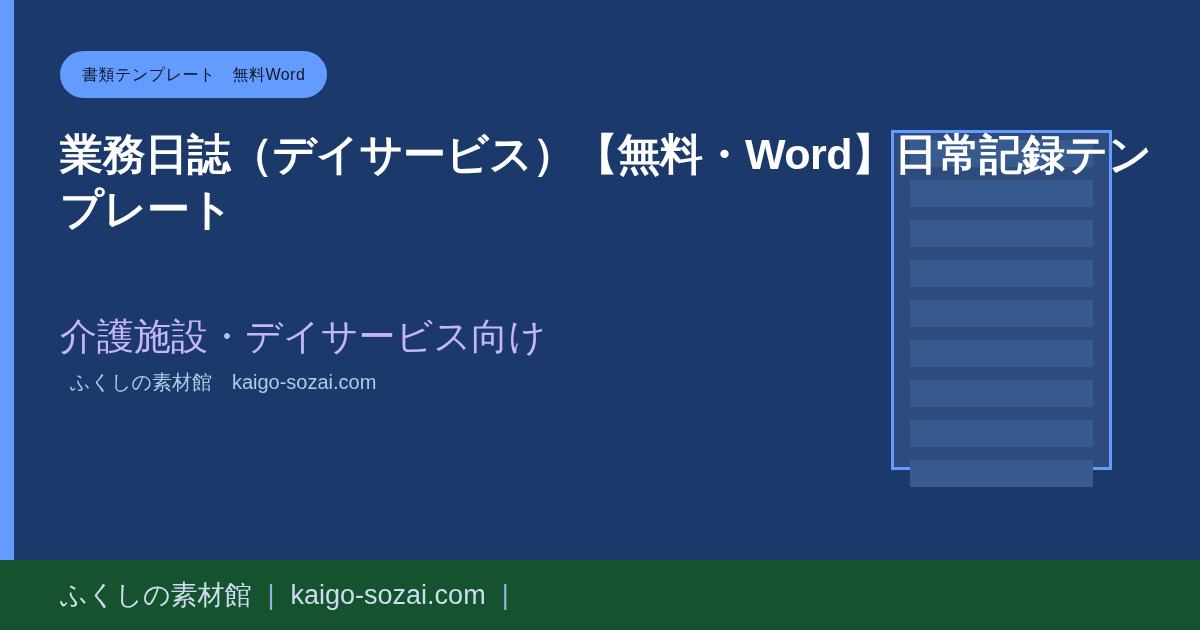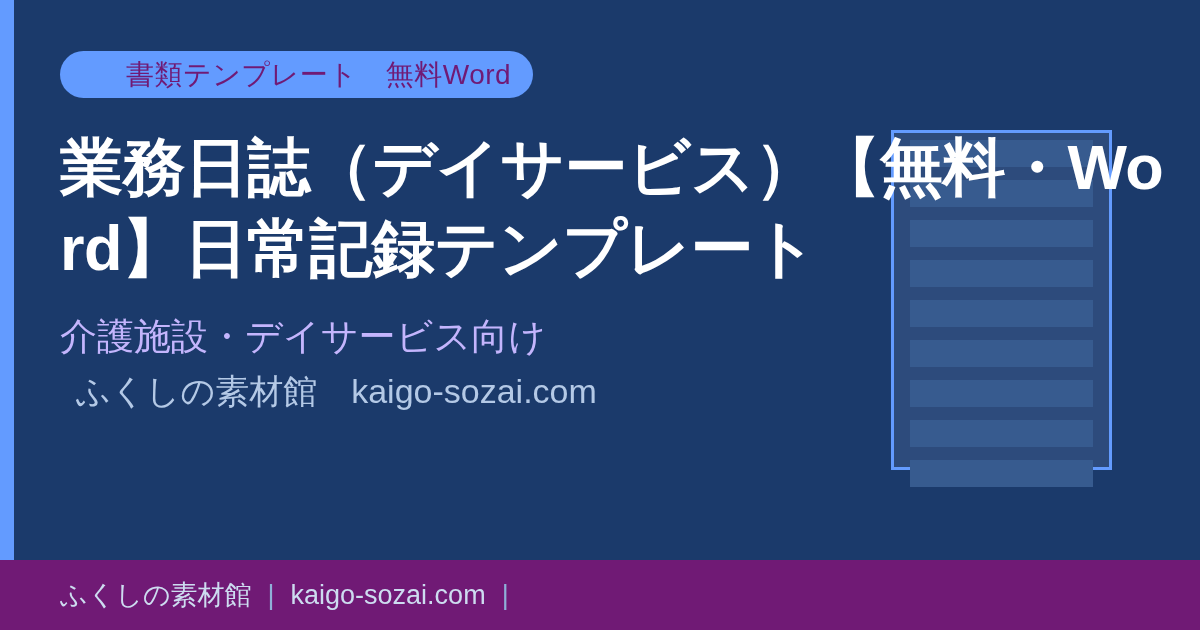--- a/index.html
+++ b/index.html
@@ -81,69 +81,68 @@
     height: 47px;
     padding: 0 22px;
     border-radius: 24px;
     background: #639bff;
     display: flex;
     align-items: center;
     justify-content: center;
   }
 
   #category-badge-label {
-    color: #701a75;
-    font-size: 28px;
+    color: #0f172a;
+    font-size: 16px;
     line-height: 1;
     letter-spacing: 0.5px;
     white-space: pre;
-    margin-left: 44px;
   }
 
   #page-title {
     position: absolute;
     left: 0;
     top: 127px;
     width: 1120px;
     color: #ffffff;
-    font-size: 63px;
+    font-size: 43px;
     font-weight: bold;
     line-height: 1.28;
     letter-spacing: -0.5px;
     word-break: break-all;
   }
 
   #subtitle {
     position: absolute;
     left: 0;
     top: 314px;
     color: #c4b5fd;
     font-size: 37px;
     line-height: 1.25;
     white-space: pre;
   }
 
   #site-line {
     position: absolute;
-    left: 16px;
+    left: 10px;
     top: 370px;
     color: #b4c9e6;
-    font-size: 34px;
+    font-size: 20px;
     line-height: 1.25;
     white-space: pre;
   }
 
   
   #footer-bar {
     position: absolute;
     left: 0;
     top: 560px;
     width: 1200px;
     height: 70px;
-    background: #701a75;
+    background: #14532d;
   }
 
   #footer-text {
     position: absolute;
     left: 60px;
     top: 0;
     height: 70px;
     display: flex;
     align-items: center;
     color: #cddcf0;

